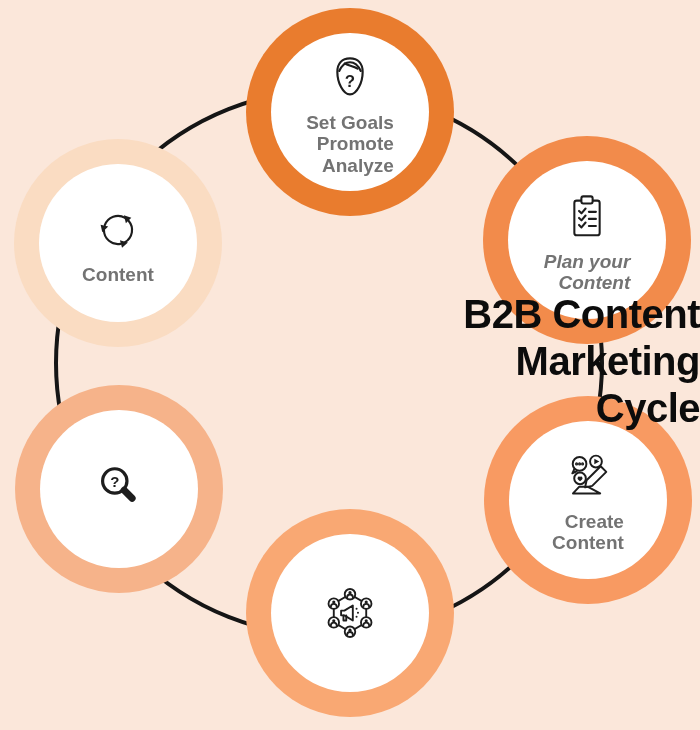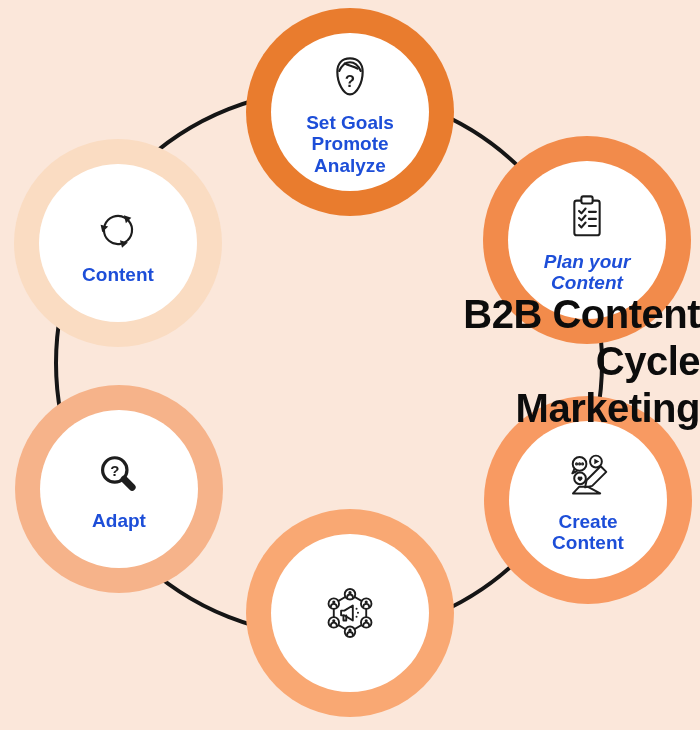--- a/index.html
+++ b/index.html
@@ -19,37 +19,37 @@
     display:flex;align-items:center;justify-content:center;
   }
   .inner{
     border-radius:50%;
     display:flex;flex-direction:column;align-items:center;justify-content:center;
   }
   .icon{display:flex;align-items:center;justify-content:center;}
   .icon svg{width:60px;height:60px;display:block;}
   .label{
     margin-top:4px;font-weight:bold;font-size:19px;line-height:21.5px;
-    text-align:center;color:#1d4ed8;
+    text-align:right;color:#737373;
   }
   .label span{display:block;}
 </style>
 </head>
 <body style="background: rgb(251, 231, 218);">
 
 <div class="stage" style="background: rgb(251, 231, 218);">
 
   <svg class="connector-svg" width="700" height="730" aria-hidden="true">
     <circle cx="329" cy="363" r="273" fill="none" stroke-width="4" stroke="#151515"></circle>
   </svg>
 
   <div class="title" style="color: rgb(12, 12, 12);">
     <div>B2B Content</div>
+    <div>Marketing</div>
     <div>Cycle</div>
-    <div>Marketing</div>
   </div>
 
   <div class="nodes-layer">
       <div class="node" style="left: 246px; top: 8px; height: 208px; width: 208px; background: rgb(233, 124, 46);">
     <div class="inner" style="height: 158px; width: 158px; background: rgb(255, 255, 255);">
       <div class="icon">
             <svg viewBox="0 0 64 64" fill="none" stroke="#1d1d1d" stroke-width="2.3" stroke-linecap="round" stroke-linejoin="round">
     <path d="M32 11c-8.5 0-13.5 5.5-13.5 14.5 0 11 6 24 13.5 24s13.5-13 13.5-24C45.5 16.5 40.5 11 32 11z"></path>
     <path d="M20.5 24.5c3.2-6.8 7.6-9.3 11.5-9.3s8.3 2.5 11.5 9.3"></path>
     <path d="M26.5 16.5c3 2.2 9.5 2.8 13.5 5.6"></path>
@@ -155,21 +155,20 @@
       <div class="node" style="left: 15px; top: 385px; height: 208px; width: 208px; background: rgb(246, 179, 138);">
     <div class="inner" style="height: 158px; width: 158px; background: rgb(255, 255, 255);">
       <div class="icon">
             <svg viewBox="0 0 64 64" fill="none" stroke="#1d1d1d" stroke-linecap="round" stroke-linejoin="round">
     <circle cx="27.5" cy="25.5" r="13" stroke-width="3.4"></circle>
     <line x1="37.5" y1="35.5" x2="46" y2="44" stroke-width="7.5"></line>
     <text x="27.5" y="31.5" text-anchor="middle" font-size="16" font-weight="bold" fill="#1d1d1d" stroke="none" font-family="Liberation Sans, sans-serif">?</text>
   </svg>
           </div>
       <div class="label">
-            <span>Adapt</span>
           </div>
     </div>
   </div>
       <div class="node" style="left: 14px; top: 139px; height: 208px; width: 208px; background: rgb(250, 220, 194);">
     <div class="inner" style="height: 158px; width: 158px; background: rgb(255, 255, 255);">
       <div class="icon">
             <svg viewBox="0 0 64 64" fill="none" stroke="#1d1d1d" stroke-width="2.3" stroke-linecap="round" stroke-linejoin="round">
     <g>
       <path d="M17.9 26.9 A15 15 0 0 1 39.5 19"></path>
       <path d="M38.2 16.2l8 2.6-5.8 6z" fill="#1d1d1d" stroke="none"></path>

